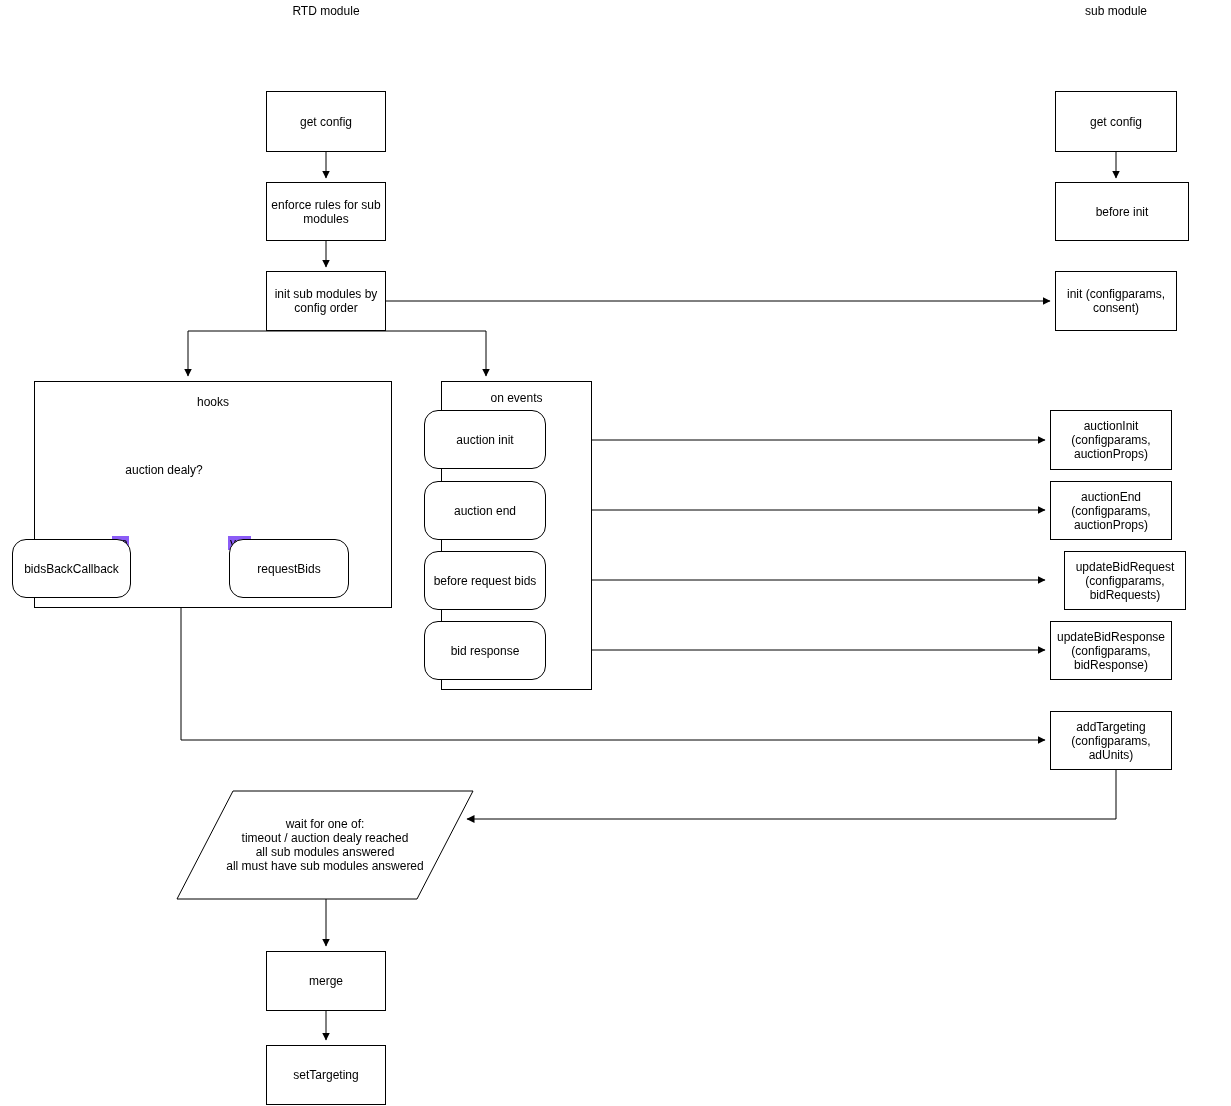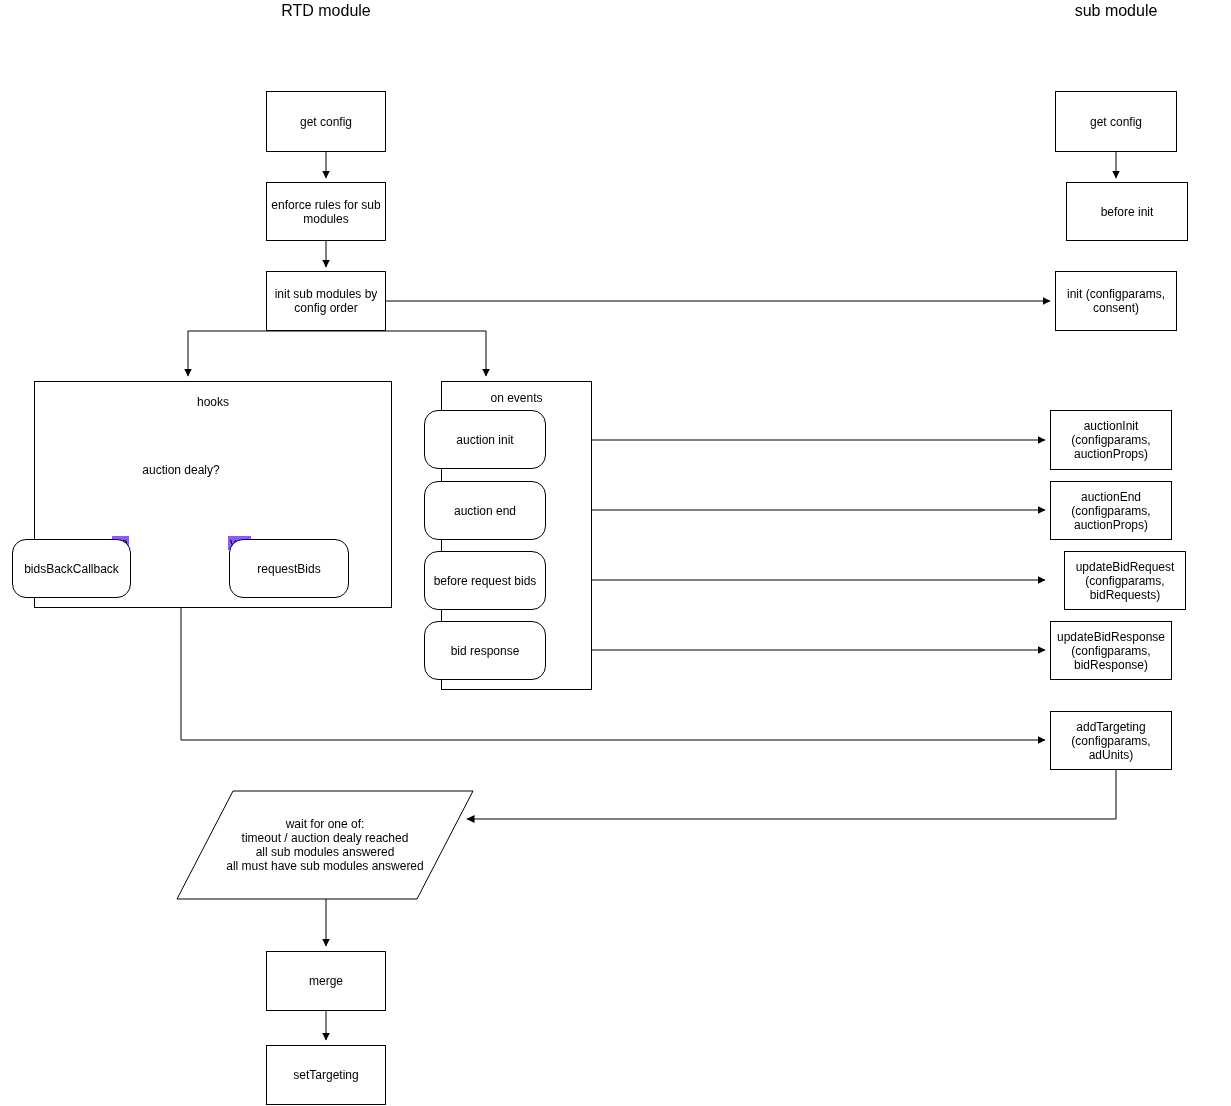--- a/index.html
+++ b/index.html
@@ -10,21 +10,21 @@
     font-family: "Liberation Sans", sans-serif;
     font-size: 12px; color: #000;
     overflow: hidden;
   }
   #canvas { position: absolute; inset: 0; width: 1231px; height: 1106px; }
   #wires { position: absolute; left: 0; top: 0; width: 1231px; height: 1106px; }
 
   .col-title {
     position: absolute;
     text-align: center;
-    font-size: 16px;
+    font-size: 12px;
     line-height: 14px;
   }
   #title-rtd { left: 266px; top: 4px; width: 120px; }
   #title-sub { left: 1055px; top: 4px; width: 122px; }
 
   .node {
     position: absolute;
     border: 1px solid #000;
     background: #fff;
     display: flex;
@@ -60,21 +60,21 @@
   #c-hooks .container-title { top: 13px; }
   #n-bidsback    { left: 12px;  top: 539px; width: 119px; height: 59px; }
   #n-requestbids { left: 229px; top: 539px; width: 120px; height: 59px; }
 
   .shape-text {
     position: absolute;
     text-align: center;
     line-height: 14px;
     white-space: pre-line;
   }
-  #t-decision { left: 111px; top: 463px; width: 140px; }
+  #t-decision { left: 94px; top: 463px; width: 140px; }
 
   .edge-label {
     position: absolute;
     background: #8b5cf6;
     padding: 0 2px;
     line-height: 14px;
     margin-top: 32px;
   }
   #l-no  { left: 112px; top: 504px; }
   #l-yes { left: 228px; top: 504px; }
@@ -82,21 +82,21 @@
   
   #c-onevents { left: 409px; top: 381px; width: 151px; height: 309px; }
   #c-onevents .container-title { top: 9px; }
   #n-ev-auctioninit  { left: 424px; top: 410px; width: 122px; height: 59px; }
   #n-ev-auctionend   { left: 424px; top: 481px; width: 122px; height: 59px; }
   #n-ev-beforebids   { left: 424px; top: 551px; width: 122px; height: 59px; }
   #n-ev-bidresponse  { left: 424px; top: 621px; width: 122px; height: 59px; }
 
   
   #n-sub-getconfig   { left: 1055px; top: 91px;  width: 122px; height: 61px; }
-  #n-sub-beforeinit  { left: 1055px; top: 182px; width: 122px; height: 59px; margin-left: 11px; }
+  #n-sub-beforeinit  { left: 1055px; top: 182px; width: 134px; height: 59px; }
   #n-sub-init        { left: 1055px; top: 271px; width: 122px; height: 60px; }
   #n-sub-auctioninit { left: 1050px; top: 410px; width: 122px; height: 60px; }
   #n-sub-auctionend  { left: 1050px; top: 481px; width: 122px; height: 59px; }
   #n-sub-updreq      { left: 1050px; top: 551px; width: 122px; height: 59px; margin-left: 14px; }
   #n-sub-updresp     { left: 1050px; top: 621px; width: 122px; height: 59px; }
   #n-sub-addtarget   { left: 1050px; top: 711px; width: 122px; height: 59px; }
 
   
   #t-wait { left: 197px; top: 817px; width: 256px; }
 

